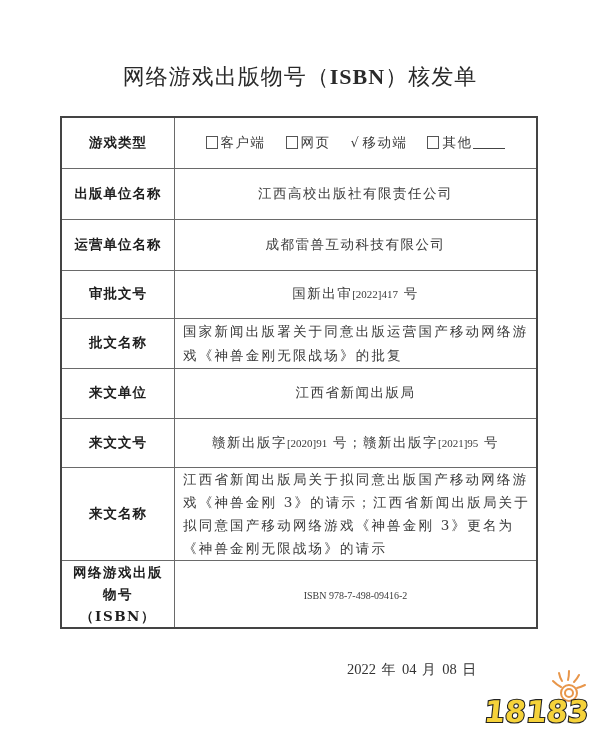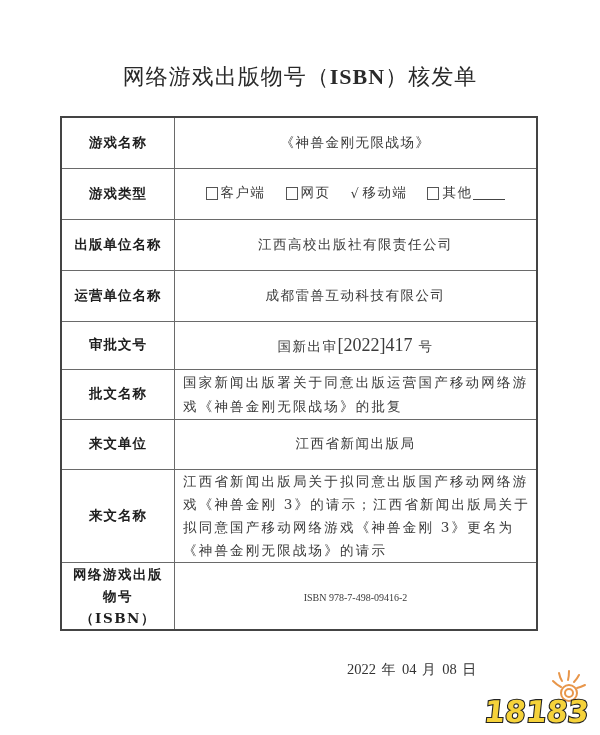--- a/index.html
+++ b/index.html
@@ -69,21 +69,21 @@
       line-height: 23px;
       margin-left: 48px;
     }
     td.label.two-line {
       line-height: 22px;
       letter-spacing: 1.5px;
     }
     .num {
       font-family: "Liberation Serif", serif;
       letter-spacing: 0;
-      font-size: 18px;
+      font-size: 11px;
     }
     .checkbox-group {
       display: inline-flex;
       gap: 20px;
       align-items: flex-start;
     }
     .cb {
       display: inline-flex;
       align-items: center;
     }
@@ -126,24 +126,20 @@
   </style>
 </head>
 <body>
 
 <div class="title">
   <span>网络游戏出版物号（</span><b>ISBN</b><span>）核发单</span>
 </div>
 
 <table class="form">
   <tbody>
-      <tr style="height:51px">
-    <td class="label">游戏名称</td>
-    <td class="value">《神兽金刚无限战场》</td>
-  </tr>
   <tr style="height:51px">
     <td class="label">游戏类型</td>
     <td class="value">
       <span class="checkbox-group">
         <span class="cb">
           <span class="box"></span>
           <span>客户端</span>
         </span>
         <span class="cb">
           <span class="box"></span>
@@ -173,20 +169,24 @@
     <td class="label">审批文号</td>
     <td class="value"><span>国新出审</span><span class="num">[2022]417</span><span> 号</span></td>
   </tr>
   <tr style="height:50px">
     <td class="label">批文名称</td>
     <td class="value left">国家新闻出版署关于同意出版运营国产移动网络游戏《神兽金刚无限战场》的批复</td>
   </tr>
   <tr style="height:50px">
     <td class="label">来文单位</td>
     <td class="value">江西省新闻出版局</td>
+  </tr>
+  <tr style="height:49px">
+    <td class="label">来文文号</td>
+    <td class="value"><span>赣新出版字</span><span class="num">[2020]91</span><span> 号；</span><span>赣新出版字</span><span class="num">[2021]95</span><span> 号</span></td>
   </tr>
   <tr style="height:75px">
     <td class="label">来文名称</td>
     <td class="value left tight">江西省新闻出版局关于拟同意出版国产移动网络游戏《神兽金刚 3》的请示；江西省新闻出版局关于拟同意国产移动网络游戏《神兽金刚 3》更名为《神兽金刚无限战场》的请示</td>
   </tr>
   <tr style="height:58px">
     <td class="label two-line"><span>网络游戏出版</span><br><span>物号（ISBN）</span></td>
     <td class="value"><span class="num" style="font-size:10px">ISBN 978-7-498-09416-2</span></td>
   </tr>
 </tbody>

